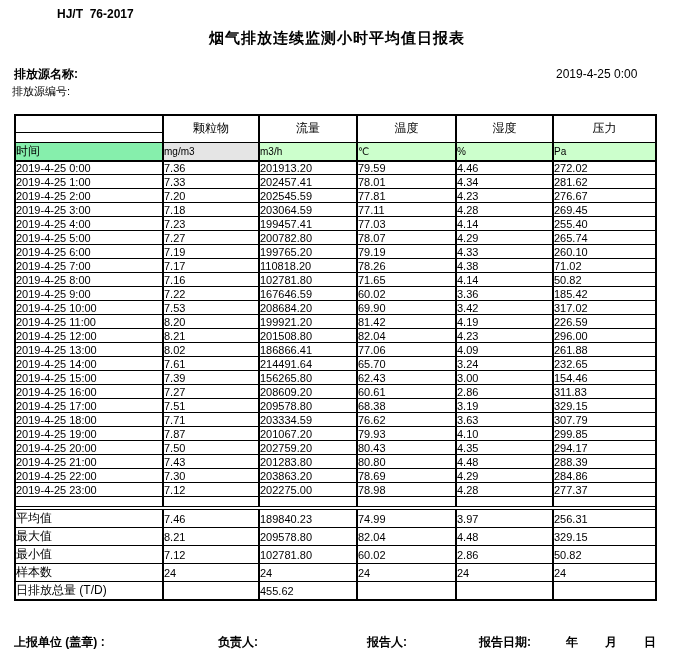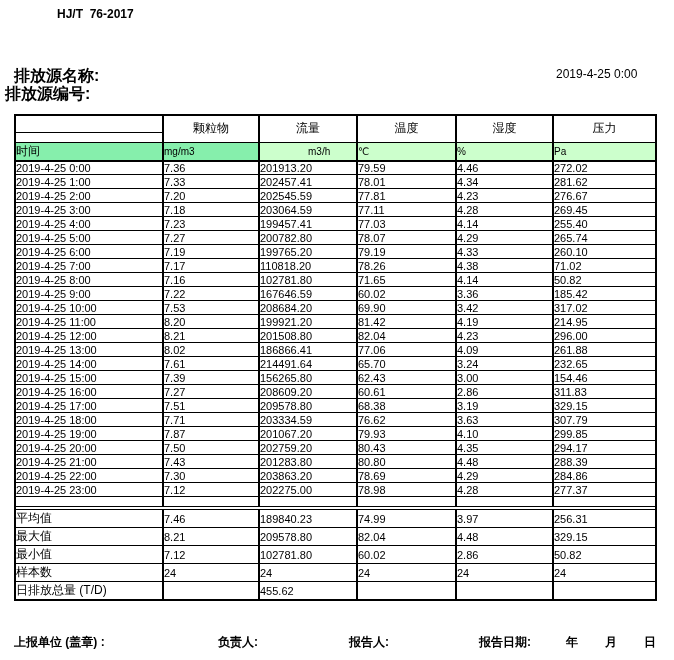--- a/index.html
+++ b/index.html
@@ -7,22 +7,22 @@
   body {
     width:674px; height:660px;
     font-family:"Liberation Sans","DejaVu Sans",sans-serif;
     color:#000;
   }
   .page { position:relative; width:674px; height:660px; background:#fff; overflow:hidden; }
 
   .std-no   { position:absolute; left:14px; top:7px;  font-size:12px; font-weight:bold; white-space:pre;padding-left:43px; }
   .title    { position:absolute; left:0;   top:29px;  width:674px; text-align:center;
               font-size:15px; font-weight:bold; letter-spacing:1px; }
-  .src-name { position:absolute; left:14px; top:66px; font-size:16px; font-weight:bold; }
-  .src-code { position:absolute; left:5px; top:84px; font-size:16px; font-weight:bold; }
+  .src-name { position:absolute; left:14px; top:66px; font-size:12px; font-weight:bold; }
+  .src-code { position:absolute; left:12px; top:84px; font-size:11px; font-weight:normal; }
   .rpt-time { position:absolute; left:556px; top:67px; font-size:12px; }
 
   table.report {
     position:absolute; left:14px; top:114px; width:641px;
     border-collapse:collapse; table-layout:fixed;
     font-size:11px; 
   }
   .report col.c-time { width:148px; }
   .report col.c1 { width:96px; }
   .report col.c2 { width:98px; }
@@ -48,32 +48,33 @@
 
   tr.empty-row td { height:10px; }
   tr.spacer td { height:3px; border-left-width:2px; border-right-width:2px; }
 
   .note  { position:absolute; left:14px; top:617px; font-size:12px; font-weight:bold; }
   .signs { position:absolute; left:0; top:634px; width:674px; height:18px;
            font-size:12px; font-weight:bold;padding-left:20px; }
   .signs span { position:absolute; top:0; white-space:nowrap; }
   .s-unit  { left:14px; }
   .s-resp  { left:218px; }
-  .s-rept  { left:349px; }
+  .s-rept  { left:367px; }
   .s-date  { left:479px; }
   .s-year  { left:566px; }
   .s-month { left:605px; }
   .s-day   { left:644px; }
 </style>
 </head>
 <body>
 
 <div class="page">
 
   <div class="std-no">HJ/T  76-2017</div>
+  <div class="title">烟气排放连续监测小时平均值日报表</div>
   <div class="src-name">排放源名称:</div>
   <div class="src-code">排放源编号:</div>
   <div class="rpt-time">2019-4-25 0:00</div>
 
   <table class="report">
     <colgroup>
       <col class="c-time">
         <col class="c1">
         <col class="c2">
         <col class="c3">
@@ -87,22 +88,22 @@
         <th rowspan="2">流量</th>
         <th rowspan="2">温度</th>
         <th rowspan="2">湿度</th>
         <th rowspan="2">压力</th>
       </tr>
       <tr class="h2">
         <td class="first"></td>
       </tr>
       <tr class="units">
         <td class="first" style="background: #86efac;">时间</td>
-        <td style="background: #86efac;">mg/m3</td>
-        <td style="background: rgb(204, 255, 204); padding-left: 48px;">m3/h</td>
+        <td style="background: #e5e5e5;">mg/m3</td>
+        <td style="background: rgb(204, 255, 204);">m3/h</td>
         <td style="background: rgb(204, 255, 204);">℃</td>
         <td style="background: rgb(204, 255, 204);">%</td>
         <td style="background: rgb(204, 255, 204);">Pa</td>
       </tr>
     </thead>
     <tbody class="data">
   <tr>
     <td class="first">2019-4-25 0:00</td>
     <td class="val">7.36</td>
     <td class="val">201913.20</td>
@@ -200,21 +201,21 @@
     <td class="val">3.42</td>
     <td class="val">317.02</td>
   </tr>
 
   <tr>
     <td class="first">2019-4-25 11:00</td>
     <td class="val">8.20</td>
     <td class="val">199921.20</td>
     <td class="val">81.42</td>
     <td class="val">4.19</td>
-    <td class="val">214.95</td>
+    <td class="val">226.59</td>
   </tr>
 
   <tr>
     <td class="first">2019-4-25 12:00</td>
     <td class="val">8.21</td>
     <td class="val">201508.80</td>
     <td class="val">82.04</td>
     <td class="val">4.23</td>
     <td class="val">296.00</td>
   </tr>

